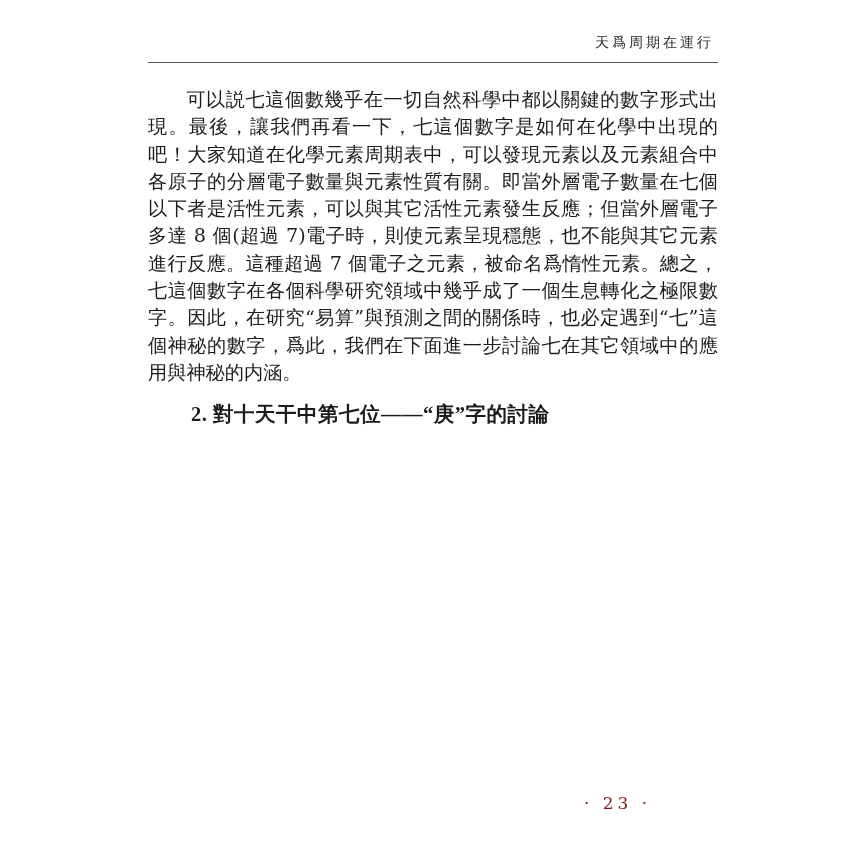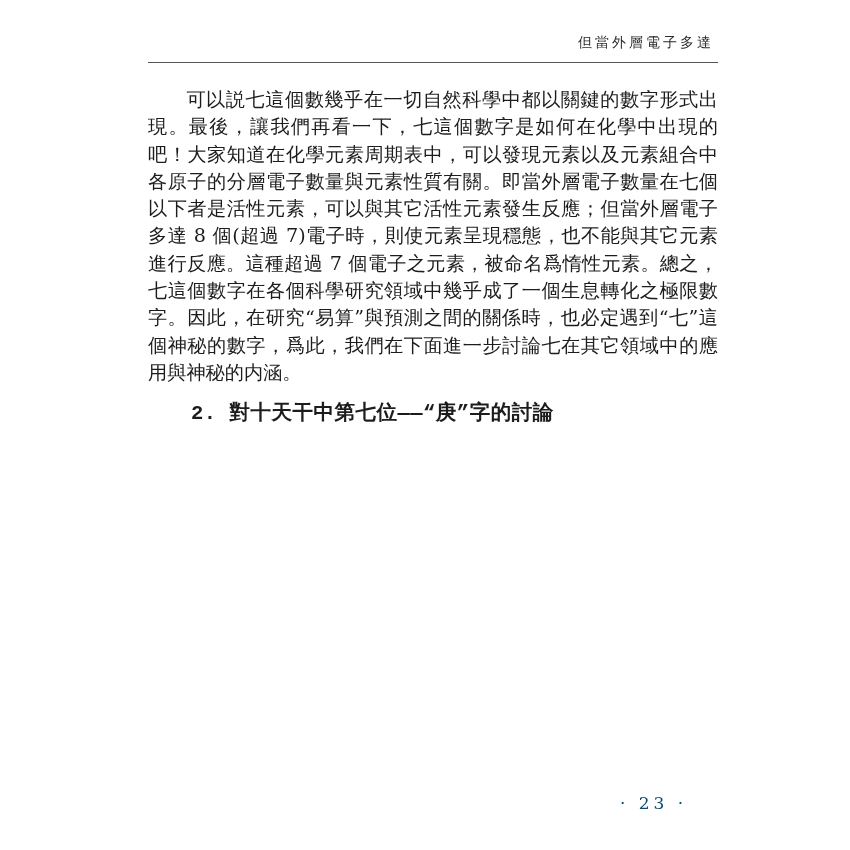--- a/index.html
+++ b/index.html
@@ -33,40 +33,40 @@
     position: absolute;
     left: 0; top: 86px;
     width: 570px;
     font-size: 19.2px;
     line-height: 27.3px;
     text-align: justify;
   }
   .para { margin: 0; }
   .para.indent { text-indent: 2em; }
   .section-heading {
-    font-family: Liberation Mono, monospace;
+    font-family: Liberation Serif, serif;
     font-size: 20.5px;
     font-weight: bold;
     margin: 14px 0 12px 2.1em;
     line-height: 28px;
     letter-spacing: 0.5px;
   }
   .page-number {
     position: absolute;
-    left: 472px; top: 793px;
+    left: 436px; top: 793px;
     font-size: 17px;
     letter-spacing: 4px;
-    color: #0c4a6e;
+    color: #7f1d1d;
   }
 </style>
 </head>
 <body>
 
 <div class="page">
-  <div class="running-header">但當外層電子多達</div>
+  <div class="running-header">天爲周期在運行</div>
   <div class="header-rule"></div>
 
   <div class="body">
     <p class="para indent">可以説七這個數幾乎在一切自然科學中都以關鍵的數字形式出現。最後，讓我們再看一下，七這個數字是如何在化學中出現的吧！大家知道在化學元素周期表中，可以發現元素以及元素組合中各原子的分層電子數量與元素性質有關。即當外層電子數量在七個以下者是活性元素，可以與其它活性元素發生反應；但當外層電子多達 8 個(超過 7)電子時，則使元素呈現穩態，也不能與其它元素進行反應。這種超過 7 個電子之元素，被命名爲惰性元素。總之，七這個數字在各個科學研究領域中幾乎成了一個生息轉化之極限數字。因此，在研究“易算”與預測之間的關係時，也必定遇到“七”這個神秘的數字，爲此，我們在下面進一步討論七在其它領域中的應用與神秘的内涵。</p>
     <h2 class="section-heading">2. 對十天干中第七位——“庚”字的討論</h2>
   </div>
 
   <div class="page-number">· 23 ·</div>
 </div>
 

